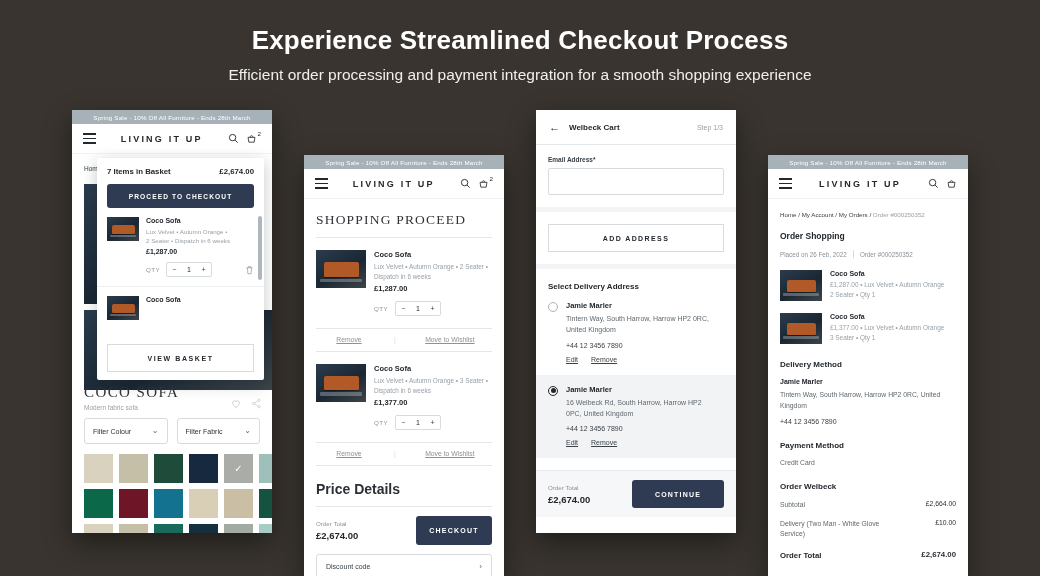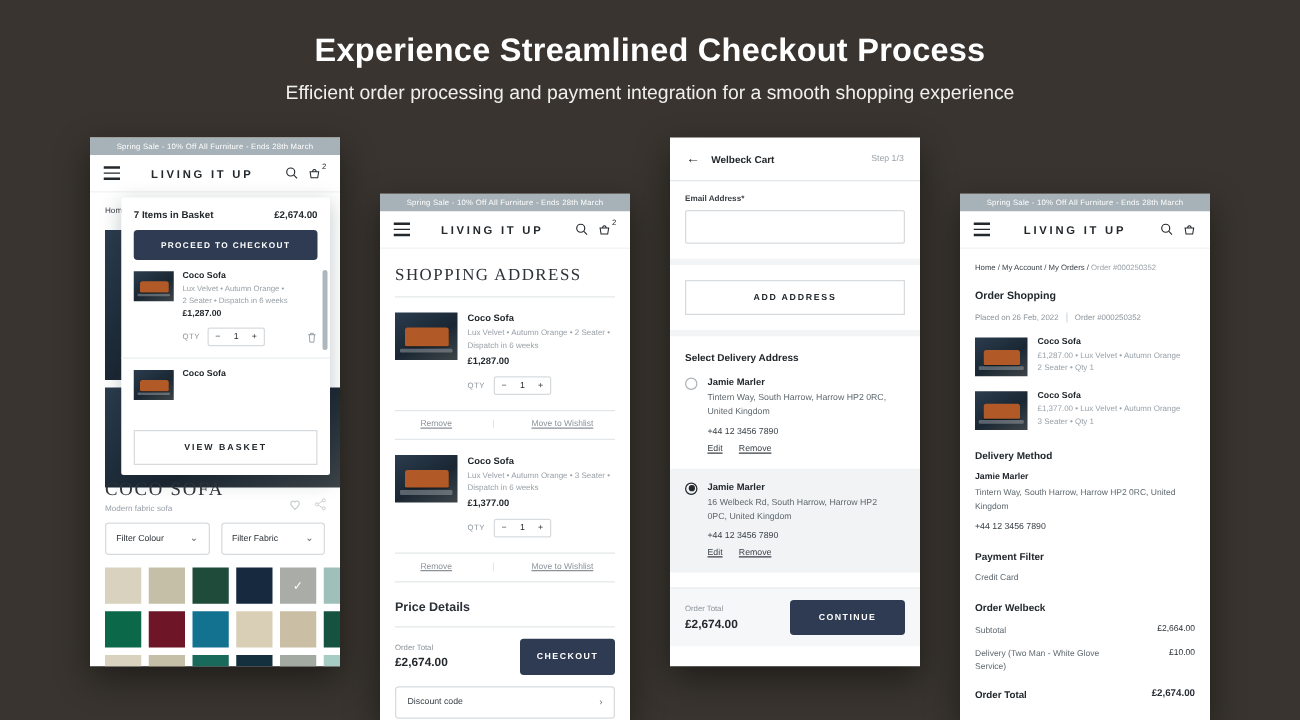--- a/index.html
+++ b/index.html
@@ -68,21 +68,21 @@
   .cart-item .thumb { width:50px; height:38px; }
   .ci-name { font-size:7.5px; font-weight:700; }
   .ci-desc { font-size:6.4px; color:#99a1a8; margin-top:3px; line-height:1.55; }
   .ci-price { font-size:7.5px; font-weight:700; margin-top:2px; }
   .qty-row { display:flex; align-items:center; gap:7px; margin:8px 12px 0 70px; }
   .links-row { display:flex; align-items:center; height:22px; font-size:6.8px; color:#8a9299; }
   .lr-left { width:45%; text-align:center; }
   .lr-bar { color:#d7dbde; }
   .lr-right { flex:1; text-align:center; }
   .u { text-decoration:underline; cursor:pointer; }
-  .pd-title { margin:15px 12px 0; font-size:10px; font-weight:700; color:#2b3036; }
+  .pd-title { margin:15px 12px 0; font-size:14px; font-weight:700; color:#2b3036; }
   .total-row { display:flex; align-items:center; justify-content:space-between; margin:9px 12px 0; }
   .tr-lbl { font-size:6.2px; color:#8a9299; }
   .tr-val { font-size:9.5px; font-weight:700; margin-top:3px; }
   .checkout-btn { width:76px; height:29px; font-size:7px; letter-spacing:1.2px; }
   .discount { margin:9px 12px 0; border:1px solid #d7dbde; border-radius:3px; height:26px; display:flex; align-items:center; justify-content:space-between; padding:0 9px; font-size:7px; color:#3a4147; cursor:pointer; }
 
   
   .s3-hdr { height:35px; display:flex; align-items:center; padding:0 13px; gap:9px; border-bottom:1px solid #e4e7e9; }
   .back { font-size:11px; cursor:pointer; }
   .s3-title { font-size:8px; font-weight:700; }
@@ -272,21 +272,21 @@
         </span>
       <span style="display:flex">
           <svg width="11" height="11" viewBox="0 0 24 24">
             <path d="M4.5 9.5 L19.5 9.5 L17.8 20 L6.2 20 Z" fill="none" stroke="#23282d" stroke-width="1.8"></path>
             <path d="M9 9.5 C9 4.5 15 4.5 15 9.5" fill="none" stroke="#23282d" stroke-width="1.8"></path>
           </svg>
           <span class="cartcount">2</span>
         </span>
     </span>
   </div>
-  <div class="s2-title">SHOPPING ADDRESS</div>
+  <div class="s2-title">SHOPPING PROCEED</div>
   <div class="rule m-rule"></div>
 
   <div class="cart-item">
     <div class="thumb"></div>
     <div>
       <div class="ci-name">Coco Sofa</div>
       <div class="ci-desc"><span>Lux Velvet • Autumn Orange • 2 Seater •</span><br><span>Dispatch in 6 weeks</span></div>
       <div class="ci-price">£1,287.00</div>
     </div>
   </div>
@@ -440,21 +440,21 @@
       <div class="oi-line">£1,377.00 • Lux Velvet • Autumn Orange</div>
       <div class="oi-line">3 Seater • Qty 1</div>
     </div>
   </div>
 
   <div class="sec-title">Delivery Method</div>
   <div class="d-name">Jamie Marler</div>
   <div class="d-addr">Tintern Way, South Harrow, Harrow HP2 0RC, United Kingdom</div>
   <div class="d-phone">+44 12 3456 7890</div>
 
-  <div class="sec-title">Payment Filter</div>
+  <div class="sec-title">Payment Method</div>
   <div class="pm">Credit Card</div>
 
   <div class="sec-title">Order Welbeck</div>
   <div class="sumrow">
     <span class="lbl">Subtotal</span>
       <span class="val">£2,664.00</span>
   </div>
   <div class="sumrow">
     <span class="lbl">Delivery (Two Man - White Glove Service)</span>
       <span class="val">£10.00</span>

